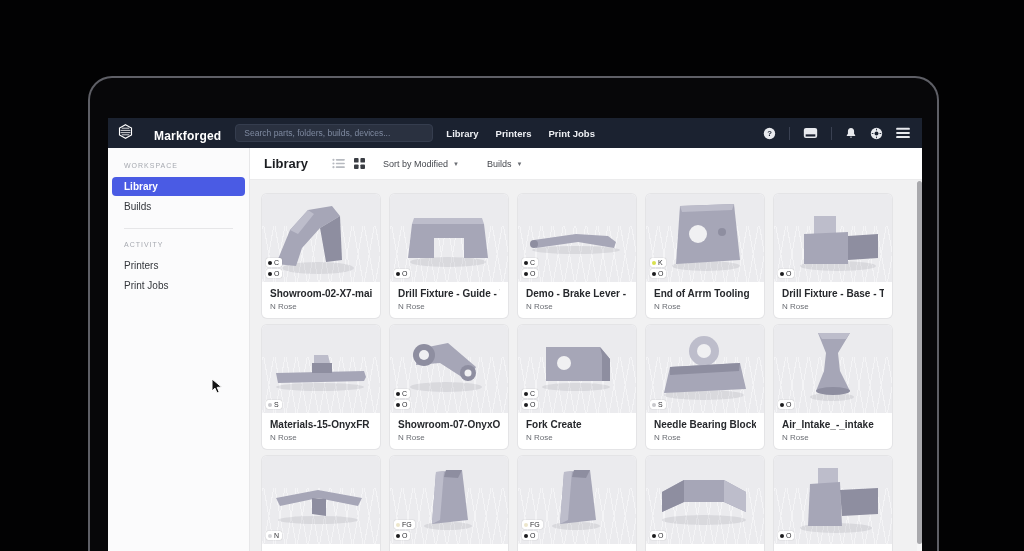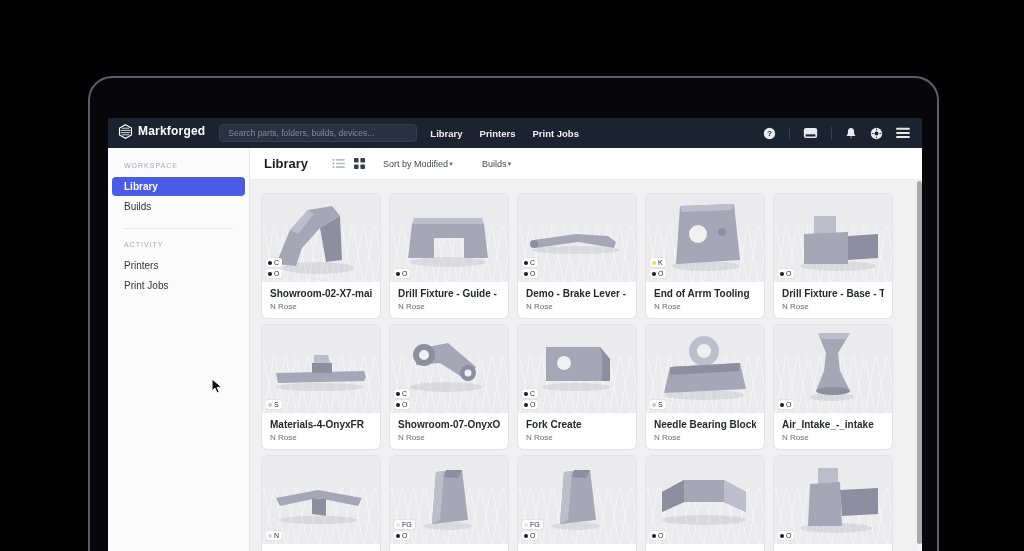--- a/index.html
+++ b/index.html
@@ -12,21 +12,21 @@
   .laptop { position:absolute; left:88px; top:76px; width:851px; height:475px;
             border:2px solid #5e5f66; border-bottom:none; border-radius:24px 24px 0 0;
             background:#070709; }
 
   
   .app { position:absolute; left:18px; top:40px; width:814px; height:433px;
          background:#f1f1f2; overflow:hidden; }
 
   
   .navbar { height:30px; background:#1b2230; display:flex; align-items:center; padding:0 12px 0 10px; }
-  .brand { display:flex; align-items:flex-start; gap:5px; margin-right:14px; }
+  .brand { display:flex; align-items:flex-end; gap:21px; margin-right:14px; }
   .brand-name { color:#fff; font-size:12px; font-weight:bold; letter-spacing:.2px; }
   .search { width:198px; height:18px; background:#2a3140; border:1px solid #353d4e; border-radius:4px;
             color:#aab2c2; font-size:8.5px; padding:0 8px; outline:none; }
   .search::placeholder { color:#7f8aa0; }
   .nav-links { display:flex; gap:17px; margin-left:13px; }
   .nav-link { color:#eef0f4; font-size:9.5px; font-weight:600; cursor:pointer; }
   .nav-right { margin-left:auto; display:flex; align-items:center; gap:13px; }
   .nav-icon-btn { display:flex; align-items:center; cursor:pointer; }
   .nav-divider { width:1px; height:13px; background:#3a4152; }
 
@@ -40,21 +40,21 @@
                padding-left:12px; margin:0 4px 1px 4px; border-radius:4px; cursor:pointer; }
   .side-item.active { background:#4a5be4; color:#fff; font-weight:600; }
   .side-sep { height:1px; background:#e6e6e8; margin:12px 16px 12px 16px; }
 
   
   .main { flex:1; position:relative; overflow:hidden; }
   .toolbar { height:32px; background:#fff; border-bottom:1px solid #ebebec; display:flex; align-items:center; padding:0 10px 0 14px; }
   .page-title { font-size:13px; font-weight:bold; color:#1c1e22; margin-right:24px; }
   .view-toggles { display:flex; align-items:center; gap:9px; margin-right:18px; }
   .view-btn { display:flex; cursor:pointer; }
-  .tool-dd { display:flex; align-items:center; font-size:9px; color:#44474d; margin-right:28px; cursor:pointer; }
+  .tool-dd { display:flex; align-items:center; gap:5px; font-size:9px; color:#44474d; margin-right:28px; cursor:pointer; }
   .caret { font-size:6px; color:#6a6d73; }
   .toolbar-right { margin-left:auto; display:flex; align-items:center; gap:8px; }
   .btn-primary { display:flex; align-items:center; gap:5px; background:#3e56e4; color:#fff;
                  font-size:8.5px; font-weight:600; height:20px; padding:0 9px; border-radius:3px;
                  border:none; cursor:pointer; }
   .btn-more { height:20px; width:24px; background:#fff; border:1px solid #dcdcde; border-radius:3px;
               color:#9a9da3; font-size:6px; letter-spacing:1px; cursor:pointer; display:flex;
               align-items:center; justify-content:center; }
 
   
@@ -293,21 +293,21 @@
                     <ellipse cx="58" cy="62" rx="44" ry="4" fill="rgba(60,60,80,0.10)"></ellipse>
                     <polygon points="14,48 102,46 104,52 102,56 16,58" fill="#a6a6b7"></polygon>
                     <polygon points="50,38 70,38 70,48 50,48" fill="#8e8ea0"></polygon>
                     <polygon points="52,30 66,30 68,38 52,38" fill="#bdbdcb"></polygon>
                   </svg>
       <div class="badges">
                     <span class="badge"><span class="dot" style="background: rgb(200, 200, 204);"></span>S</span>
                   </div>
     </div>
     <div class="card-label">
-      <div class="card-name">Materials-4-OnyxFR</div>
+      <div class="card-name">Materials-15-OnyxFR</div>
       <div class="card-owner">N Rose</div>
     </div>
   </div>
 
   <div class="card">
     <div class="thumb">
       <svg viewBox="0 0 118 88" width="118" height="88">
                     <ellipse cx="56" cy="62" rx="36" ry="5" fill="rgba(60,60,80,0.10)"></ellipse>
                     <polygon points="28,24 58,18 86,42 78,56 50,38 26,40" fill="#a6a6b7"></polygon>
                     <circle cx="34" cy="30" r="11" fill="#8e8ea0"></circle>

